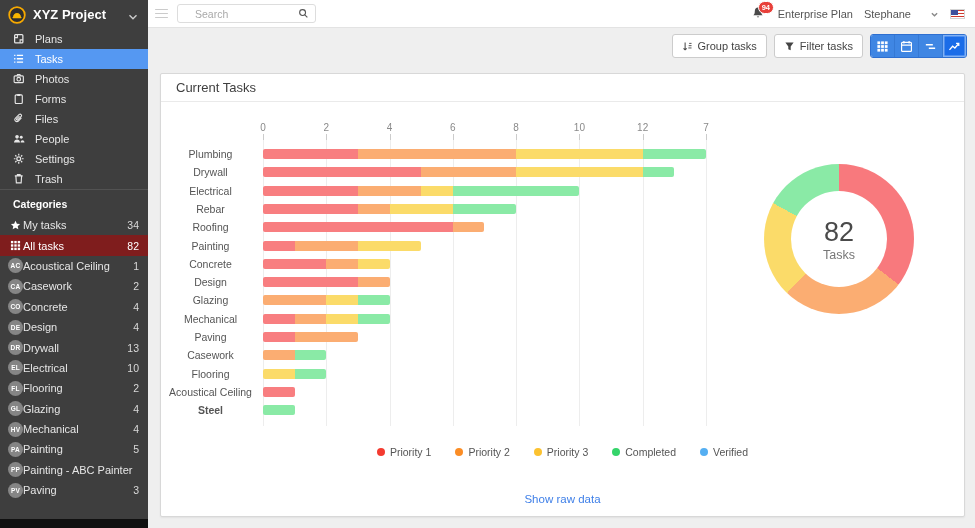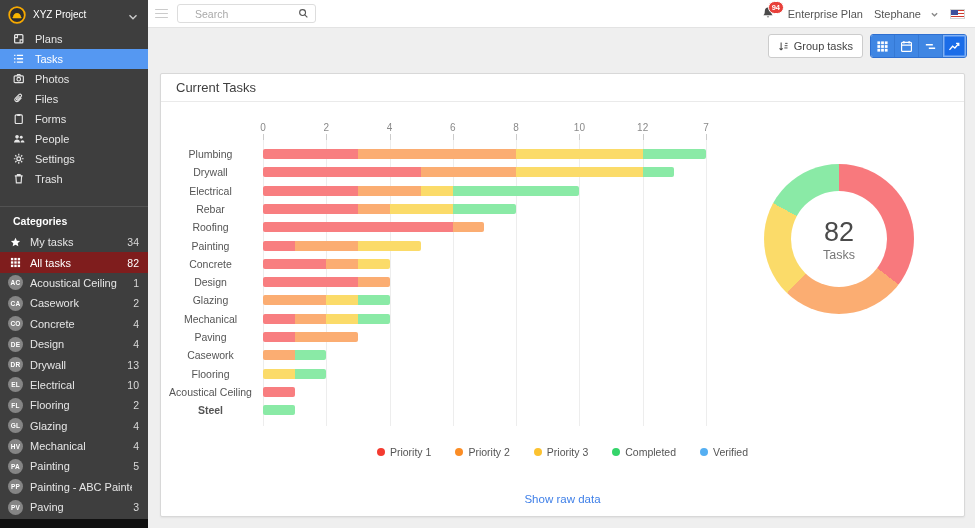--- a/index.html
+++ b/index.html
@@ -1,29 +1,29 @@
 <!DOCTYPE html>
 <html><head>
 <meta charset="utf-8">
 <style>
   html,body{margin:0;padding:0}
   body{width:975px;height:528px;position:relative;overflow:hidden;background:#efefef;
        font-family:"Liberation Sans",sans-serif;color:#333}
   
   #sidebar{position:absolute;left:0;top:0;width:148px;height:528px;background:#3e3e3e;color:#e6e6e6;overflow:hidden}
   .proj{height:29px;display:flex;align-items:center;padding:0 9px 0 8px;gap:7px;cursor:pointer}
-  .proj-name{font-size:10px;font-weight:normal;color:#fff;flex:1;white-space:nowrap}
+  .proj-name{font-size:13px;font-weight:bold;color:#fff;flex:1;white-space:nowrap}
   .chev{width:12px;height:12px;color:#ccc;flex-shrink:0}
   .nrow{height:20px;display:flex;align-items:center;padding-left:13px;gap:10px;font-size:11px;cursor:pointer}
   .nrow.active{background:#5598f2;color:#fff}
   .nic{width:12px;height:12px;display:flex;align-items:center;justify-content:center;flex-shrink:0}
   .nic svg{width:11.5px;height:11.5px}
-  .cats{border-top:1px solid #525252;margin-top:17px}
+  .cats{border-top:1px solid #525252;margin-top:0}
   .cats-hdr{padding:8px 13px 5px;font-size:10.5px;font-weight:bold;color:#fff}
-  .crow{height:20.4px;display:flex;align-items:center;padding:0 9px 0 8px;gap:7px;font-size:11px;cursor:pointer}
+  .crow{height:20.4px;display:flex;align-items:center;padding:0 9px 0 8px;font-size:11px;cursor:pointer}
   .crow.active{background:#7f1d1d;color:#fff}
   .cic{width:15px;height:15px;border-radius:50%;background:#858585;color:#fff;font-size:6.5px;font-weight:bold;
        display:flex;align-items:center;justify-content:center;flex-shrink:0;letter-spacing:.2px}
   .cic.plain{background:transparent;font-size:12px}
   .cic.plain svg{width:11px;height:11px}
   .clb{flex:1;white-space:nowrap;overflow:hidden}
   .cct{font-size:10.5px;color:#d9d9d9}
   .crow.active .cct{color:#fff}
   .sb-footer{position:absolute;left:0;bottom:0;width:148px;height:9px;background:#101010}
   
@@ -35,21 +35,21 @@
           padding:0 6px 0 15px;gap:4px;background:#fff}
   .search input{border:0;outline:0;width:100%;font-size:10.5px;color:#333;background:transparent;font-family:inherit}
   .search input::placeholder{color:#a9a9a9}
   .search svg{width:11px;height:11px;flex-shrink:0}
   .tb-right{margin-left:auto;display:flex;align-items:center;gap:11px}
   .bell{position:relative;width:16px;height:15px;color:#4a4a4a;cursor:pointer}
   .bell svg{width:14px;height:14px}
   .badge{position:absolute;top:-5px;left:7px;background:#e8403a;color:#fff;font-size:7.5px;font-weight:bold;
          border-radius:8px;padding:1.5px 3px;border:1px solid #fff;line-height:1}
   .plan{font-size:11px;color:#555}
-  .user{font-size:11px;color:#555;display:flex;align-items:center;gap:9px;cursor:pointer}
+  .user{font-size:11px;color:#555;display:flex;align-items:center;gap:19px;cursor:pointer}
   .user .chev{width:9px;height:9px;color:#888}
   .flag{width:15px;height:10px;position:relative;border:1px solid #d5d5d5;box-sizing:border-box;cursor:pointer;
         background:repeating-linear-gradient(180deg,#cf3a2e 0 1.4px,#fff 1.4px 2.9px)}
   .flag::after{content:"";position:absolute;left:0;top:0;width:6.5px;height:5px;background:#3c4f9c}
   
   #toolbar{position:absolute;left:136px;right:0;top:33px;height:26px;display:flex;justify-content:flex-end;
            align-items:center;gap:7px;padding-right:8px;box-sizing:border-box}
   .tbtn{height:22px;background:#fff;border:1px solid #ccc;border-radius:3px;display:flex;align-items:center;
         gap:5px;padding:0 9px;font-size:11px;color:#444;cursor:pointer}
   .tbtn svg{width:11px;height:11px}
@@ -122,33 +122,33 @@
             <rect x="1.2" y="3" width="9.6" height="7" rx="1" fill="none" stroke="currentColor" stroke-width="1.2"></rect>
             <path d="M4 3l.8-1.4h2.4L8 3" fill="none" stroke="currentColor" stroke-width="1.2"></path>
             <circle cx="6" cy="6.4" r="1.9" fill="none" stroke="currentColor" stroke-width="1.2"></circle>
           </svg>
         </span>
         <span>Photos</span>
       </div>
       <div class="nrow">
         <span class="nic">
           <svg viewBox="0 0 12 12">
-            <path d="M8.8 5.2L5.6 8.4a2.1 2.1 0 0 1-3-3l3.9-3.9a1.5 1.5 0 0 1 2.1 2.1L4.9 7.3a.8.8 0 0 1-1.1-1.1l3-3" fill="none" stroke="currentColor" stroke-width="1.1"></path>
-          </svg>
-        </span>
-        <span>Files</span>
-      </div>
-      <div class="nrow">
-        <span class="nic">
-          <svg viewBox="0 0 12 12">
             <rect x="2.3" y="2" width="7.4" height="9" rx="1" fill="none" stroke="currentColor" stroke-width="1.2"></rect>
             <rect x="4.3" y="1" width="3.4" height="2" rx=".5" fill="currentColor"></rect>
           </svg>
         </span>
         <span>Forms</span>
+      </div>
+      <div class="nrow">
+        <span class="nic">
+          <svg viewBox="0 0 12 12">
+            <path d="M8.8 5.2L5.6 8.4a2.1 2.1 0 0 1-3-3l3.9-3.9a1.5 1.5 0 0 1 2.1 2.1L4.9 7.3a.8.8 0 0 1-1.1-1.1l3-3" fill="none" stroke="currentColor" stroke-width="1.1"></path>
+          </svg>
+        </span>
+        <span>Files</span>
       </div>
       <div class="nrow">
         <span class="nic">
           <svg viewBox="0 0 12 12">
             <circle cx="4.2" cy="4" r="1.9" fill="currentColor"></circle>
             <circle cx="8.6" cy="4.4" r="1.5" fill="currentColor"></circle>
             <path d="M1 10c.2-2 1.5-3.1 3.2-3.1S7.2 8 7.4 10zM7.9 10c.1-1.6.9-2.5 2.1-2.5 1 0 1.8.8 2 2.5z" fill="currentColor"></path>
           </svg>
         </span>
         <span>People</span>
@@ -302,20 +302,26 @@
   </div>
 </div>
 
 <div id="toolbar">
   <div class="tbtn">
     <svg viewBox="0 0 12 12">
         <path d="M3.4 1.6v8.2M3.4 9.8L1.7 8.1M3.4 9.8l1.7-1.7" stroke="#444" stroke-width="1.1" fill="none"></path>
         <path d="M7.8 2.6h2.6M7.3 5.1h3.1M6.9 7.6h3.5" stroke="#444" stroke-width="1"></path>
       </svg>
     <span>Group tasks</span>
+  </div>
+  <div class="tbtn">
+    <svg viewBox="0 0 12 12">
+        <path d="M1.5 1.6h9L7.3 5.9v4.2L4.7 8.9V5.9z" fill="#444"></path>
+      </svg>
+    <span>Filter tasks</span>
   </div>
   <div class="vgroup">
     <div class="vbtn">
       <svg viewBox="0 0 14 14">
           <g fill="#fff">
             <rect x="1.5" y="1.5" width="3" height="3"></rect>
             <rect x="5.5" y="1.5" width="3" height="3"></rect>
             <rect x="9.5" y="1.5" width="3" height="3"></rect>
             <rect x="1.5" y="5.5" width="3" height="3"></rect>
             <rect x="5.5" y="5.5" width="3" height="3"></rect>

